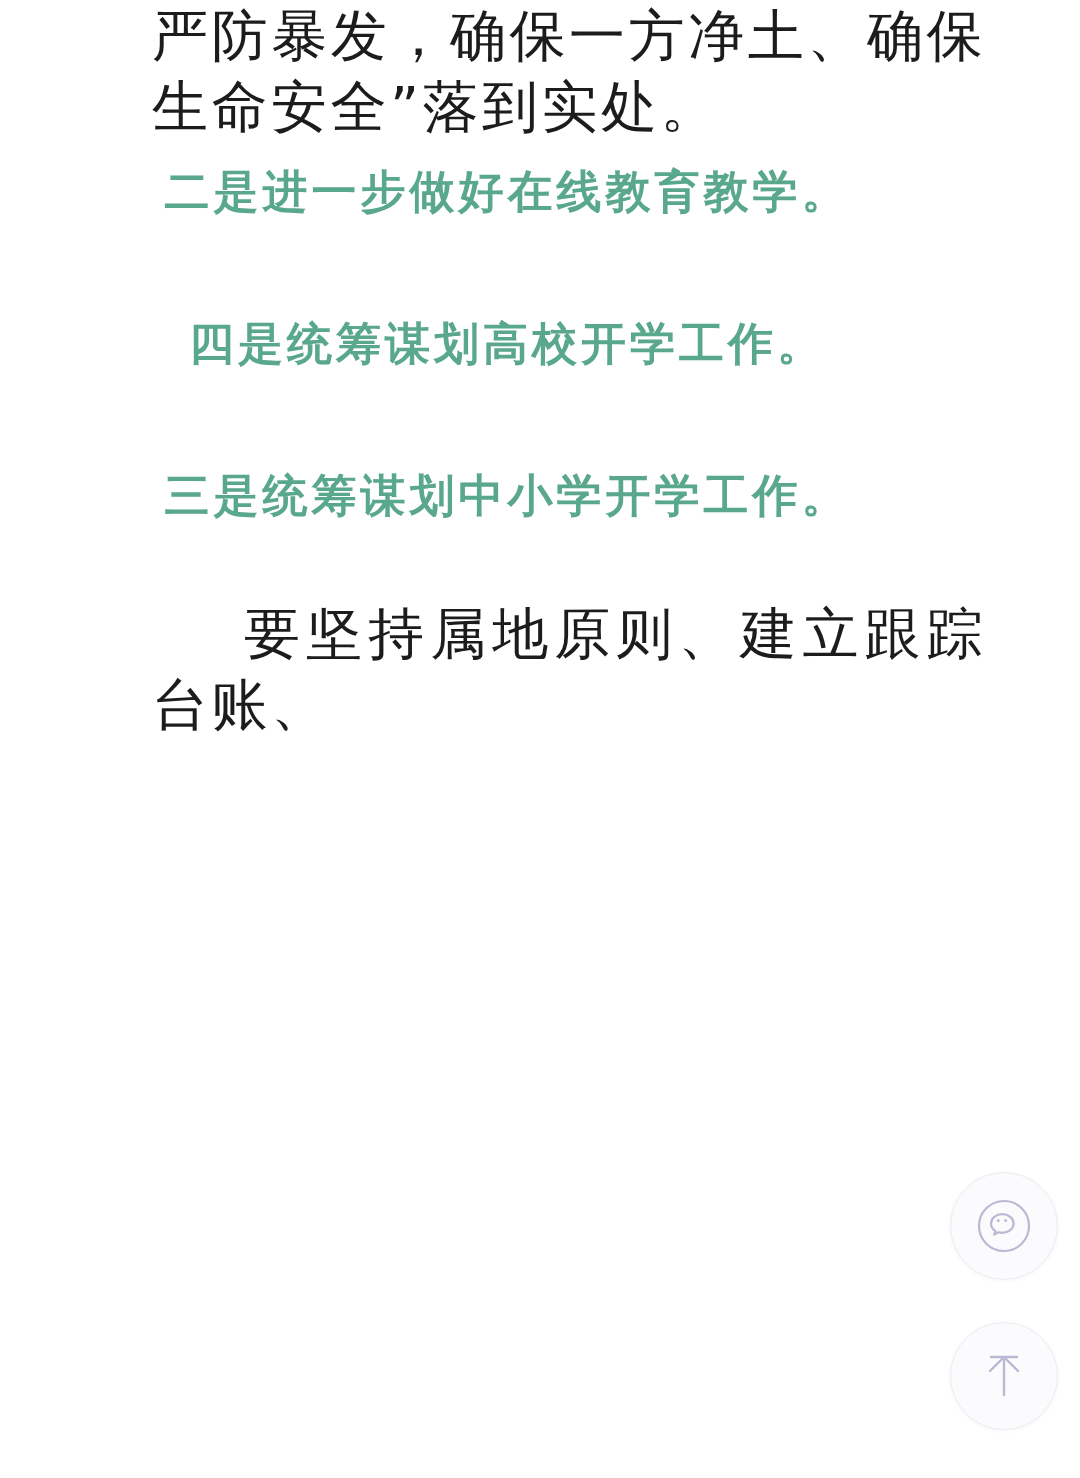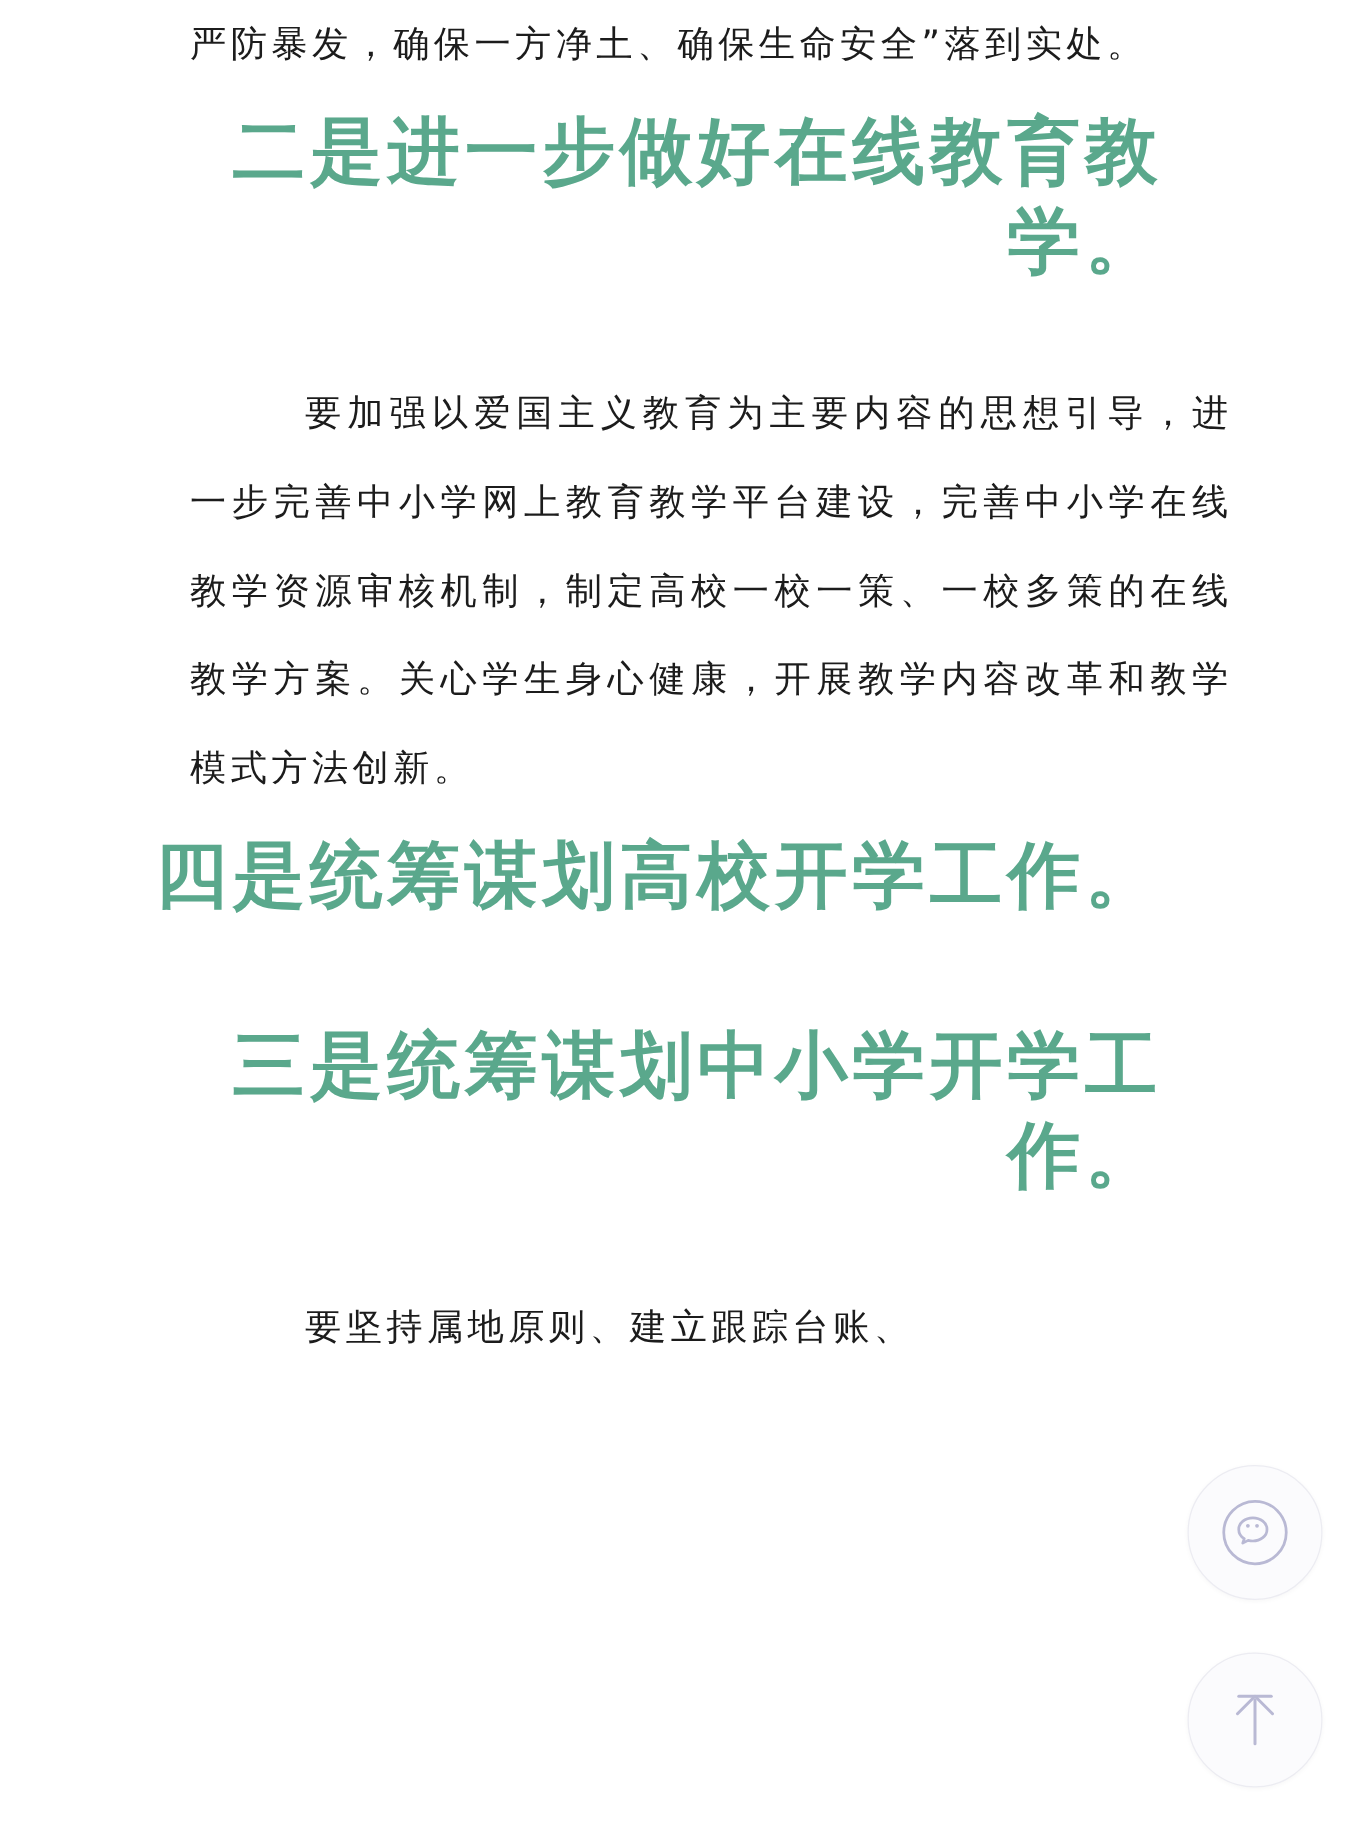--- a/index.html
+++ b/index.html
@@ -20,46 +20,46 @@
     left: 0;
     top: 0;
     width: 1080px;
     padding: 0;
   }
 
   .para {
     margin: 0;
     padding: 0 94px 0 152px;
     color: #1c1c1c;
-    font-size: 29px;
+    font-size: 56px;
     line-height: 71px;
     letter-spacing: 3.5px;
     text-align: justify;
     text-justify: inter-ideograph;
     font-weight: 400;
   }
 
   .para.cont {
     
     text-indent: 0;
   }
 
   .para.indent {
     text-indent: 92px;
   }
 
   .heading {
     margin: 0;
     padding: 0 150px 0 85px;
     color: #5aa88c;
-    font-size: 58px;
+    font-size: 45px;
     line-height: 72px;
     letter-spacing: 4px;
     font-weight: 700;
-    text-align: right;
+    text-align: center;
   }
 
   .gap-sm { height: 14px; }
   .gap-md { height: 66px; }
 
   
   .fab {
     position: absolute;
     right: 22px;
     width: 108px;
@@ -92,21 +92,20 @@
 <div id="article">
 
   <p class="para cont">严防暴发，确保一方净土、确保生命安全”落到实处。</p>
 
   <div class="gap-sm"></div>
 
   <p class="heading">二是进一步做好在线教育教学。</p>
 
   <div class="gap-md"></div>
 
-  <p class="para indent">要加强以爱国主义教育为主要内容的思想引导，进一步完善中小学网上教育教学平台建设，完善中小学在线教学资源审核机制，制定高校一校一策、一校多策的在线教学方案。关心学生身心健康，开展教学内容改革和教学模式方法创新。</p>
 
   <div class="gap-sm"></div>
 
   <p class="heading">四是统筹谋划高校开学工作。</p>
 
   <div class="gap-md"></div>
 
 
   <div class="gap-sm"></div>
 

